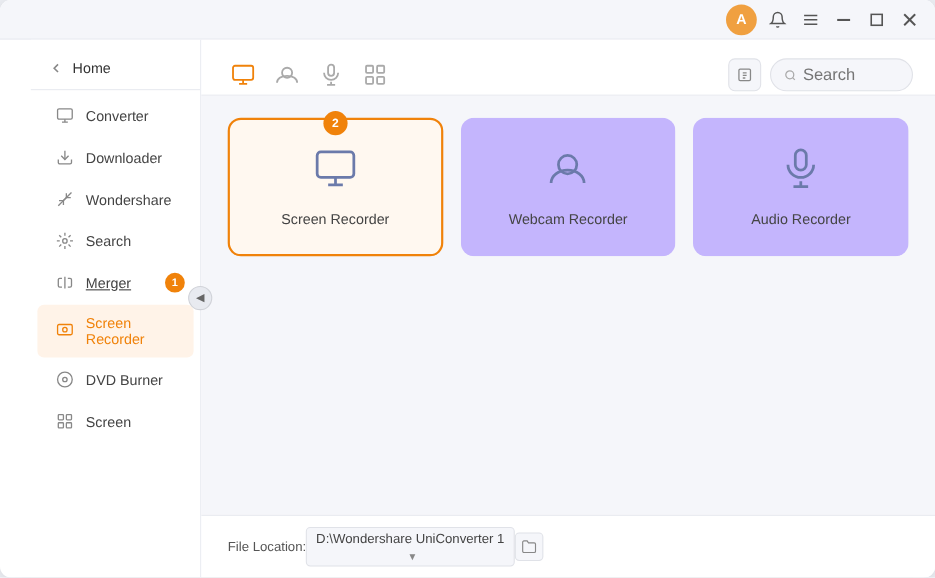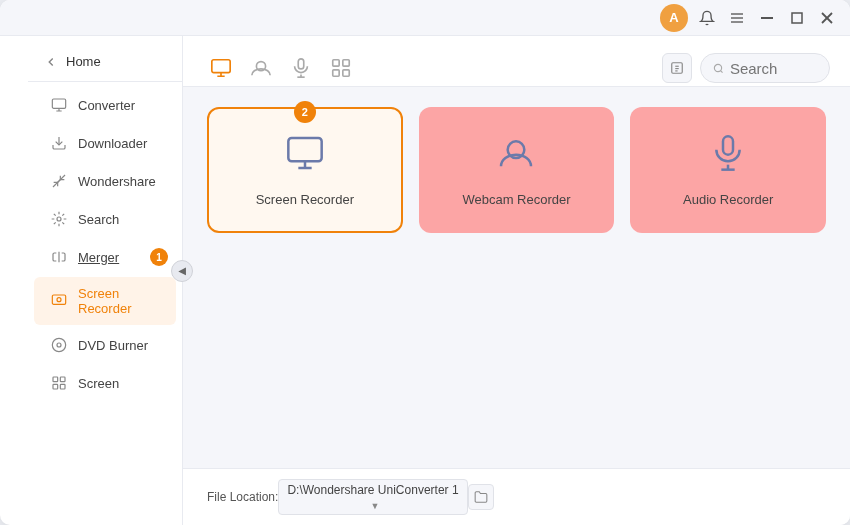--- a/index.html
+++ b/index.html
@@ -235,21 +235,21 @@
       flex: 1;
       padding: 20px 24px;
       display: grid;
       grid-template-columns: repeat(3, 1fr);
       grid-template-rows: auto auto;
       gap: 16px;
       align-content: start;
     }
 
     .recorder-card {
-      background: #fca5a5;
+      background: #c4b5fd;
       border-radius: 12px;
       border: 2px solid transparent;
       display: flex;
       flex-direction: column;
       align-items: center;
       justify-content: center;
       padding: 24px 16px;
       cursor: pointer;
       transition: border-color 0.2s;
       position: relative;

